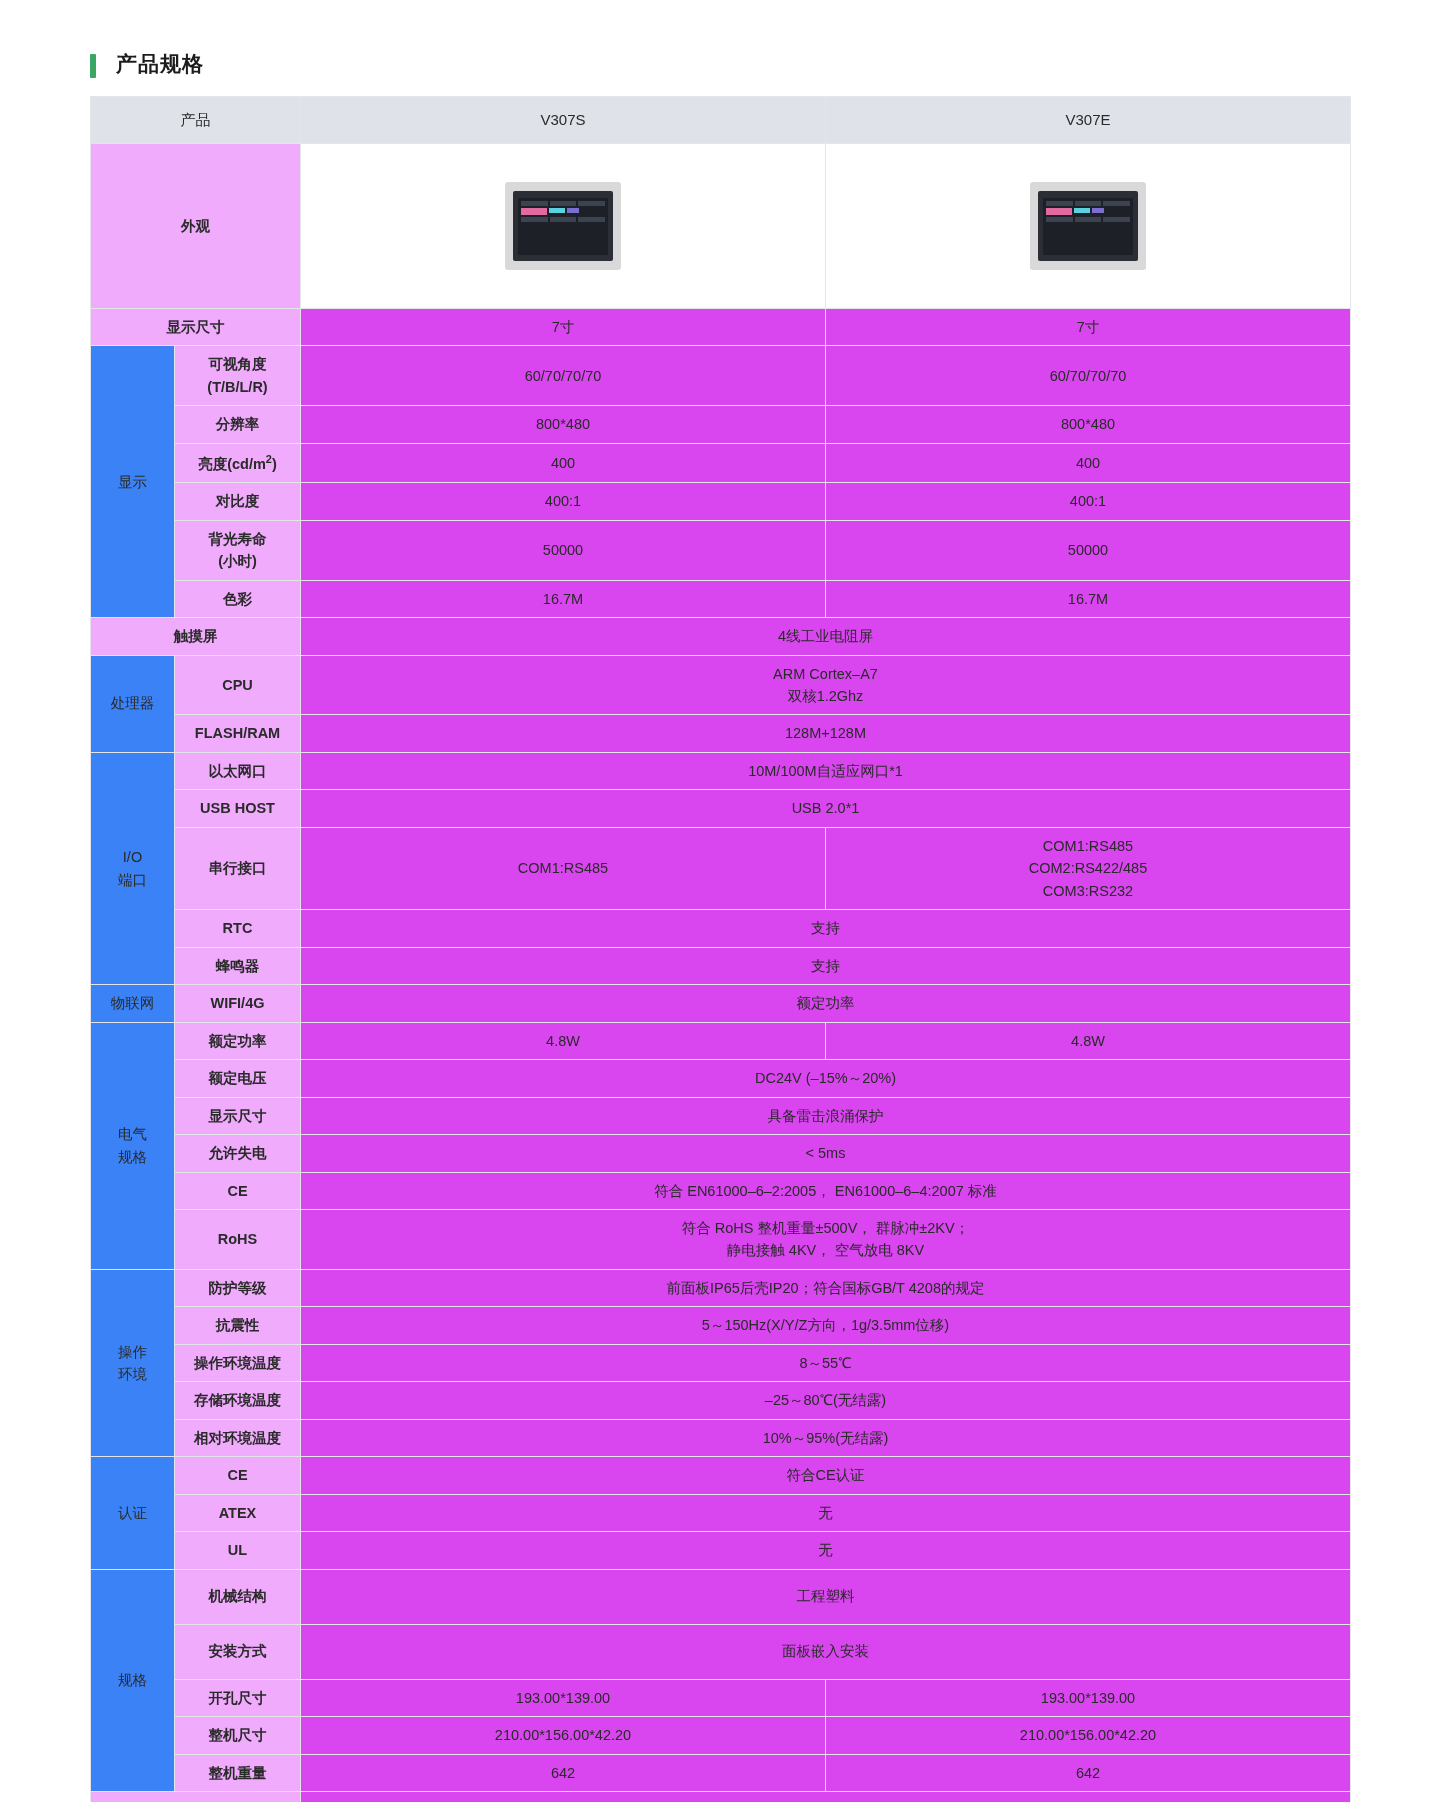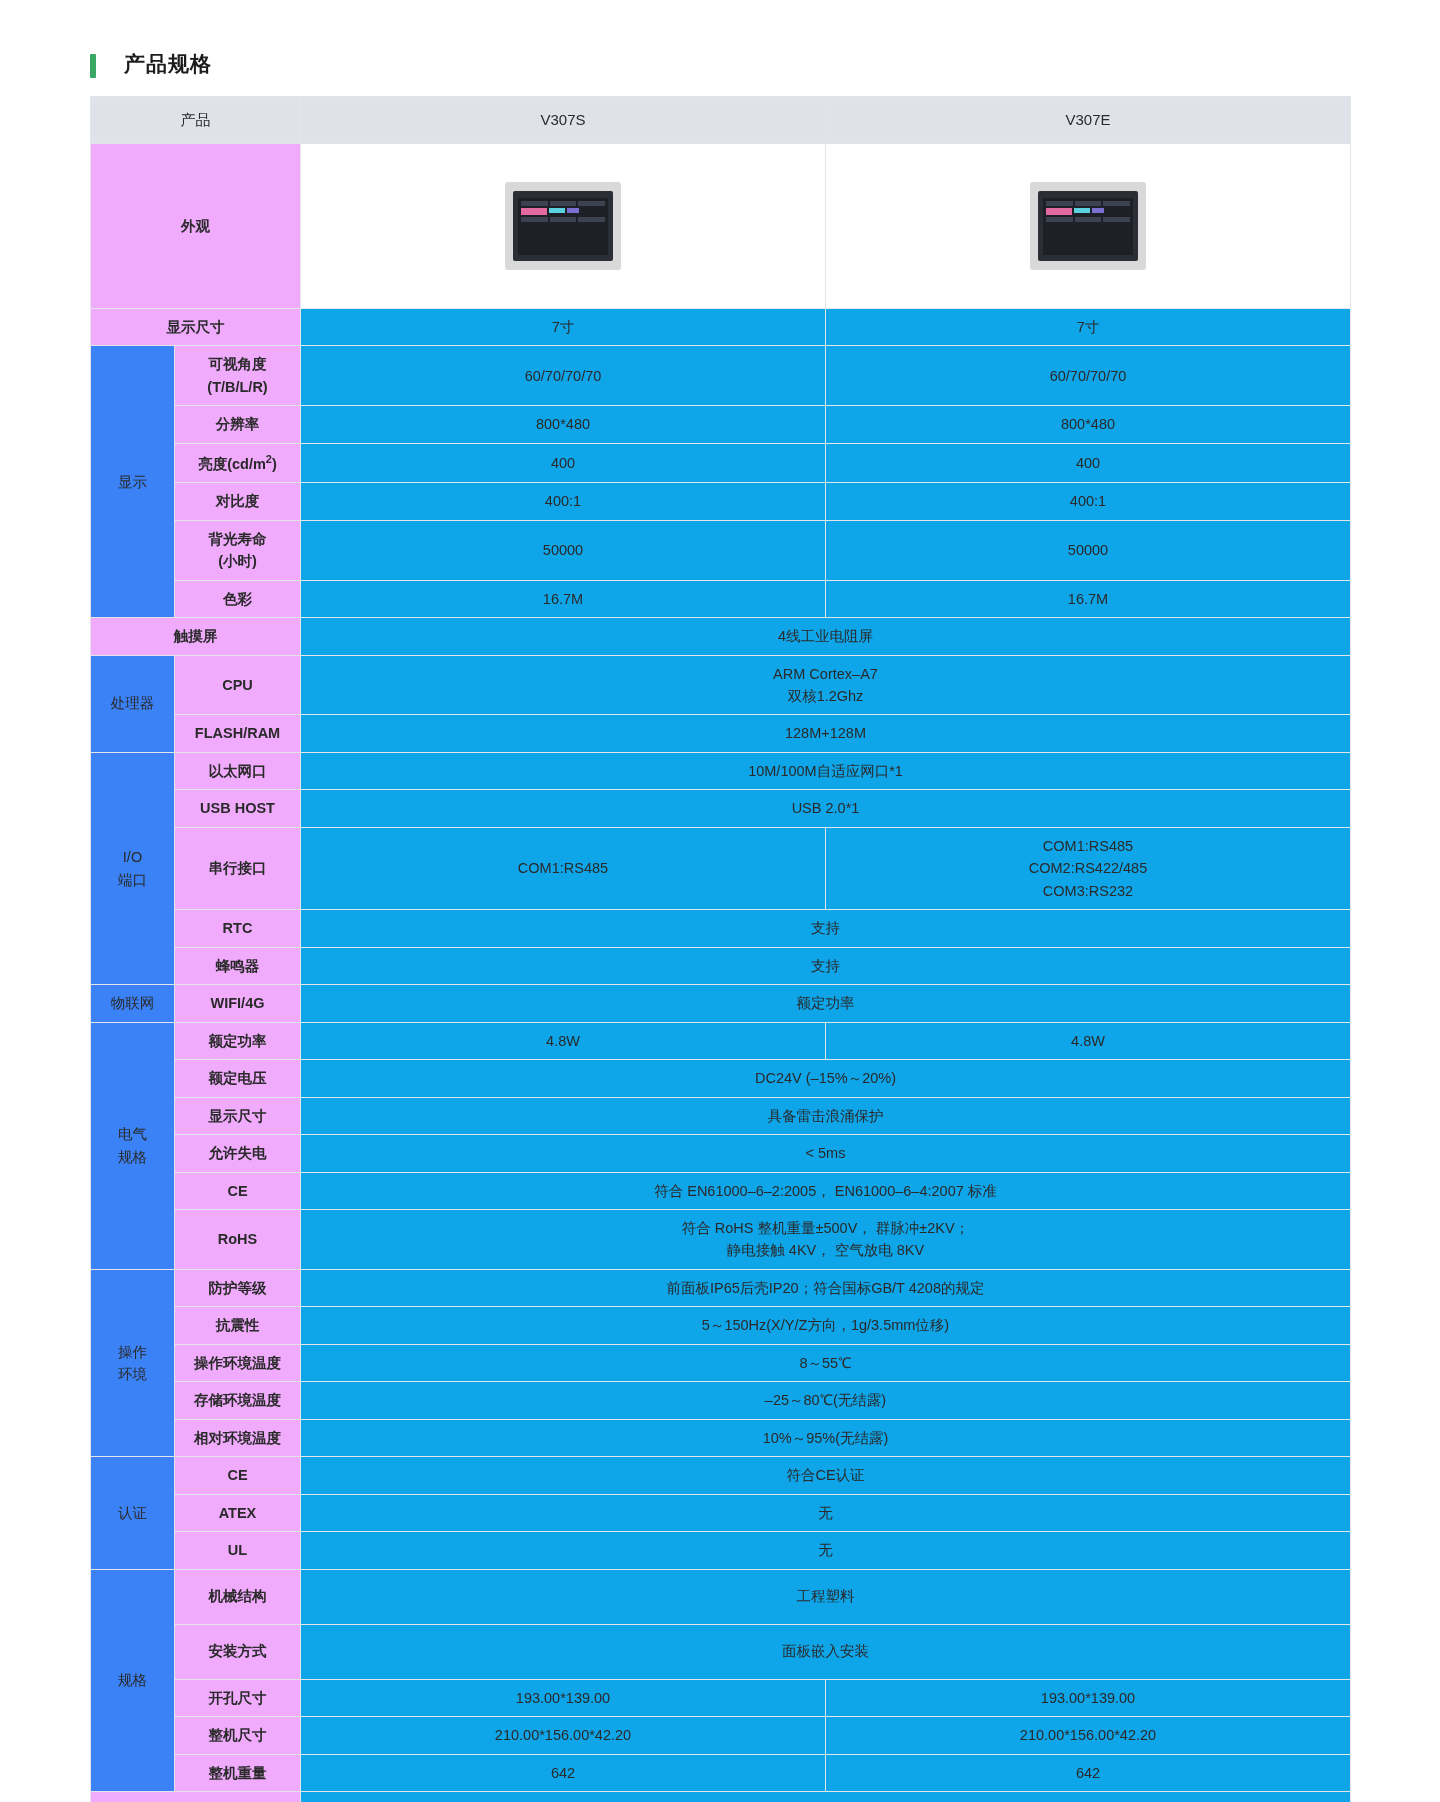--- a/index.html
+++ b/index.html
@@ -14,21 +14,21 @@
     min-height: 1802px;
     margin: 0 auto;
     background: #ffffff;
     position: relative;
     box-sizing: border-box;
     padding: 40px 90px 40px 90px;
   }
   .page-title-wrap {
     display: flex;
     align-items: flex-end;
-    gap: 28px;
+    gap: 20px;
     margin: 10px 0 18px 0;
   }
   .title-bar {
     width: 6px;
     height: 24px;
     background: #3aa864;
     border-radius: 1px;
   }
   .page-title {
     font-size: 21px;
@@ -59,21 +59,21 @@
   .grp {
     background: #3b82f6;
     font-weight: normal;
     width: 84px;
   }
   .lbl {
     background: #f0abfc;
     font-weight: bold;
   }
   .val {
-    background: #0ea5e9;
+    background: #d946ef;
   }
   
   col.c-grp { width: 84px; }
   col.c-lbl { width: 126px; }
   col.c-v1  { width: 525px; }
   col.c-v2  { width: 525px; }
 
   
   .device-cell { background:#fff; height: 150px; }
   .device {

